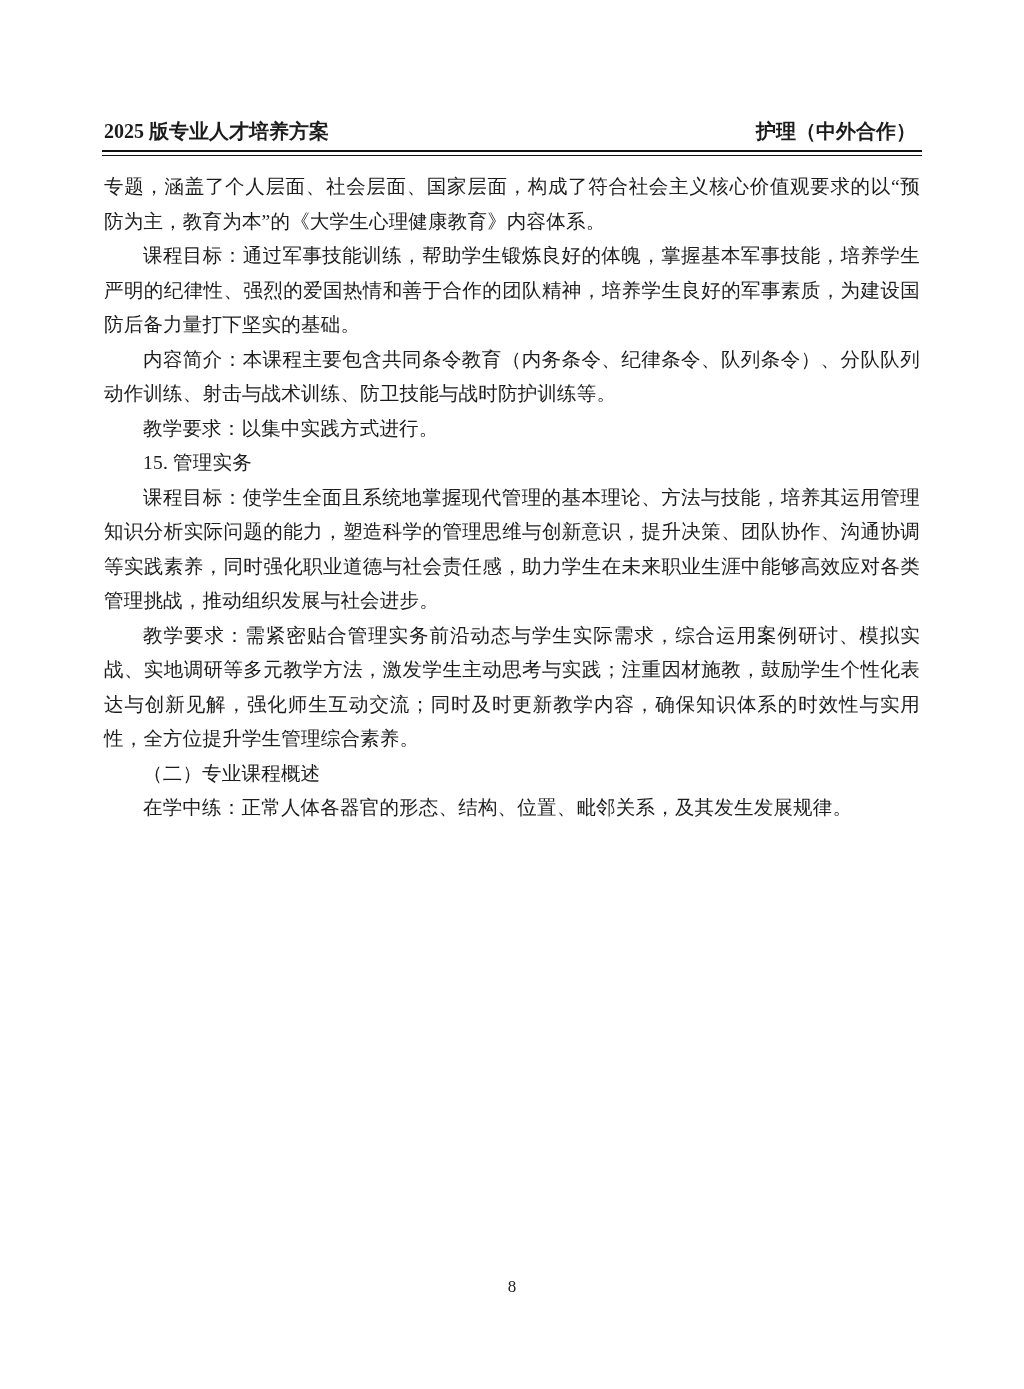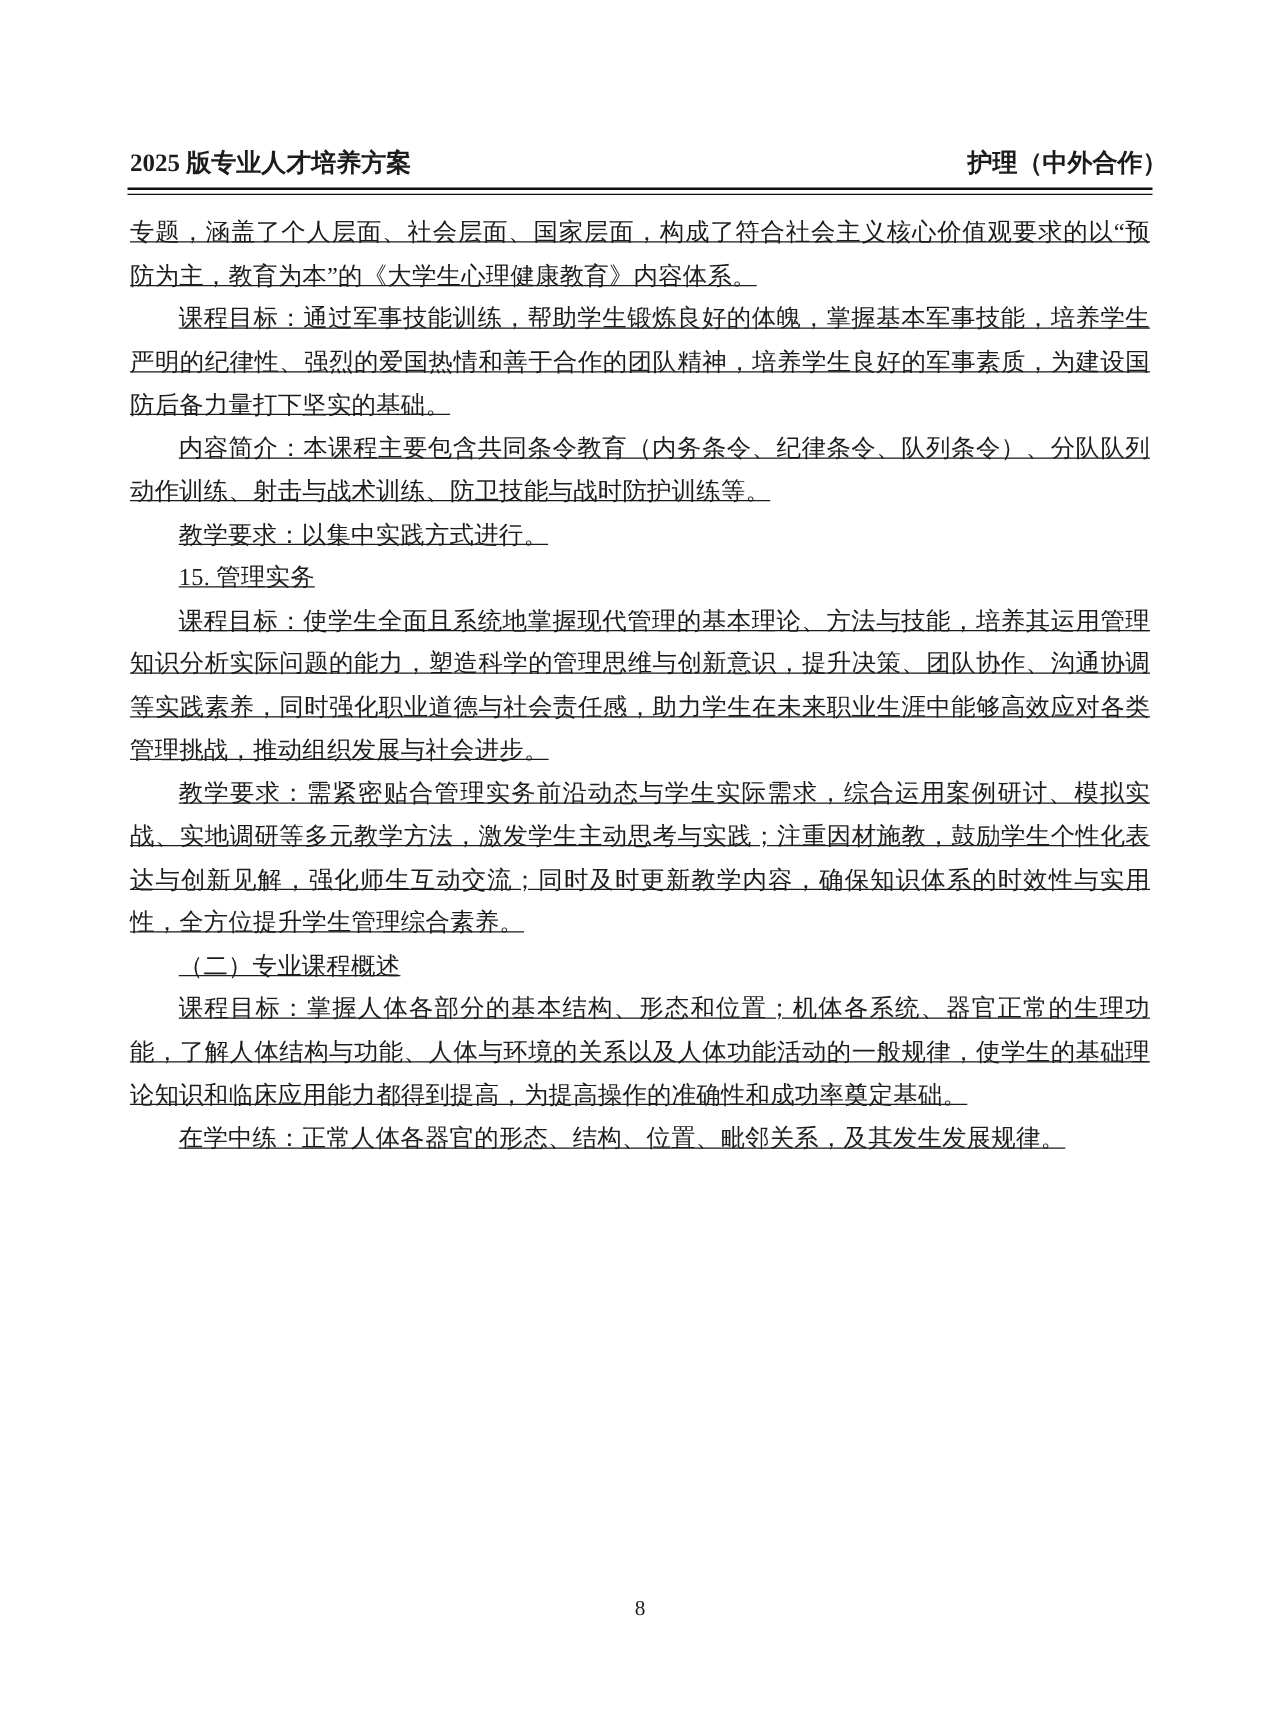--- a/index.html
+++ b/index.html
@@ -8,21 +8,21 @@
     width: 1024px;
     height: 1389px;
     background: #ffffff;
     font-family: "Liberation Serif", "DejaVu Serif", serif;
     color: #1c1c1c;
     overflow: hidden;
   }
   .header-row {
     position: absolute;
     left: 104px;
-    right: 90px;
+    right: 108px;
     top: 117px;
     display: flex;
     justify-content: space-between;
     align-items: flex-start;
     font-weight: 700;
     font-size: 20px;
     line-height: 28px;
     white-space: nowrap;
   }
   .header-rule {
@@ -37,21 +37,21 @@
   .content {
     position: absolute;
     left: 104px;
     right: 104px;
     top: 170px;
     font-size: 19.5px;
     line-height: 34.5px;
     text-align: justify;
     letter-spacing: 0.2px;
   }
-  .content p { margin: 0; text-decoration: underline; }
+  .content p { margin: 0; }
   .content p.indent { text-indent: 2em; }
   .page-footer {
     position: absolute;
     left: 0;
     right: 0;
     top: 1276px;
     text-align: center;
     font-size: 17px;
     line-height: 22px;
   }
@@ -70,21 +70,20 @@
 
   <div class="content">
     <p>专题，涵盖了个人层面、社会层面、国家层面，构成了符合社会主义核心价值观要求的以“预防为主，教育为本”的《大学生心理健康教育》内容体系。</p>
     <p class="indent">课程目标：通过军事技能训练，帮助学生锻炼良好的体魄，掌握基本军事技能，培养学生严明的纪律性、强烈的爱国热情和善于合作的团队精神，培养学生良好的军事素质，为建设国防后备力量打下坚实的基础。</p>
     <p class="indent">内容简介：本课程主要包含共同条令教育（内务条令、纪律条令、队列条令）、分队队列动作训练、射击与战术训练、防卫技能与战时防护训练等。</p>
     <p class="indent">教学要求：以集中实践方式进行。</p>
     <p class="indent">15. 管理实务</p>
     <p class="indent">课程目标：使学生全面且系统地掌握现代管理的基本理论、方法与技能，培养其运用管理知识分析实际问题的能力，塑造科学的管理思维与创新意识，提升决策、团队协作、沟通协调等实践素养，同时强化职业道德与社会责任感，助力学生在未来职业生涯中能够高效应对各类管理挑战，推动组织发展与社会进步。</p>
     <p class="indent">教学要求：需紧密贴合管理实务前沿动态与学生实际需求，综合运用案例研讨、模拟实战、实地调研等多元教学方法，激发学生主动思考与实践；注重因材施教，鼓励学生个性化表达与创新见解，强化师生互动交流；同时及时更新教学内容，确保知识体系的时效性与实用性，全方位提升学生管理综合素养。</p>
     <p class="indent">（二）专业课程概述</p>
-    <p class="indent">课程目标：掌握人体各部分的基本结构、形态和位置；机体各系统、器官正常的生理功能，了解人体结构与功能、人体与环境的关系以及人体功能活动的一般规律，使学生的基础理论知识和临床应用能力都得到提高，为提高操作的准确性和成功率奠定基础。</p>
     <p class="indent">在学中练：正常人体各器官的形态、结构、位置、毗邻关系，及其发生发展规律。</p>
   </div>
 
   <div class="page-footer">
     <span>8</span>
   </div>
 
 </div>
 
 </body></html>

